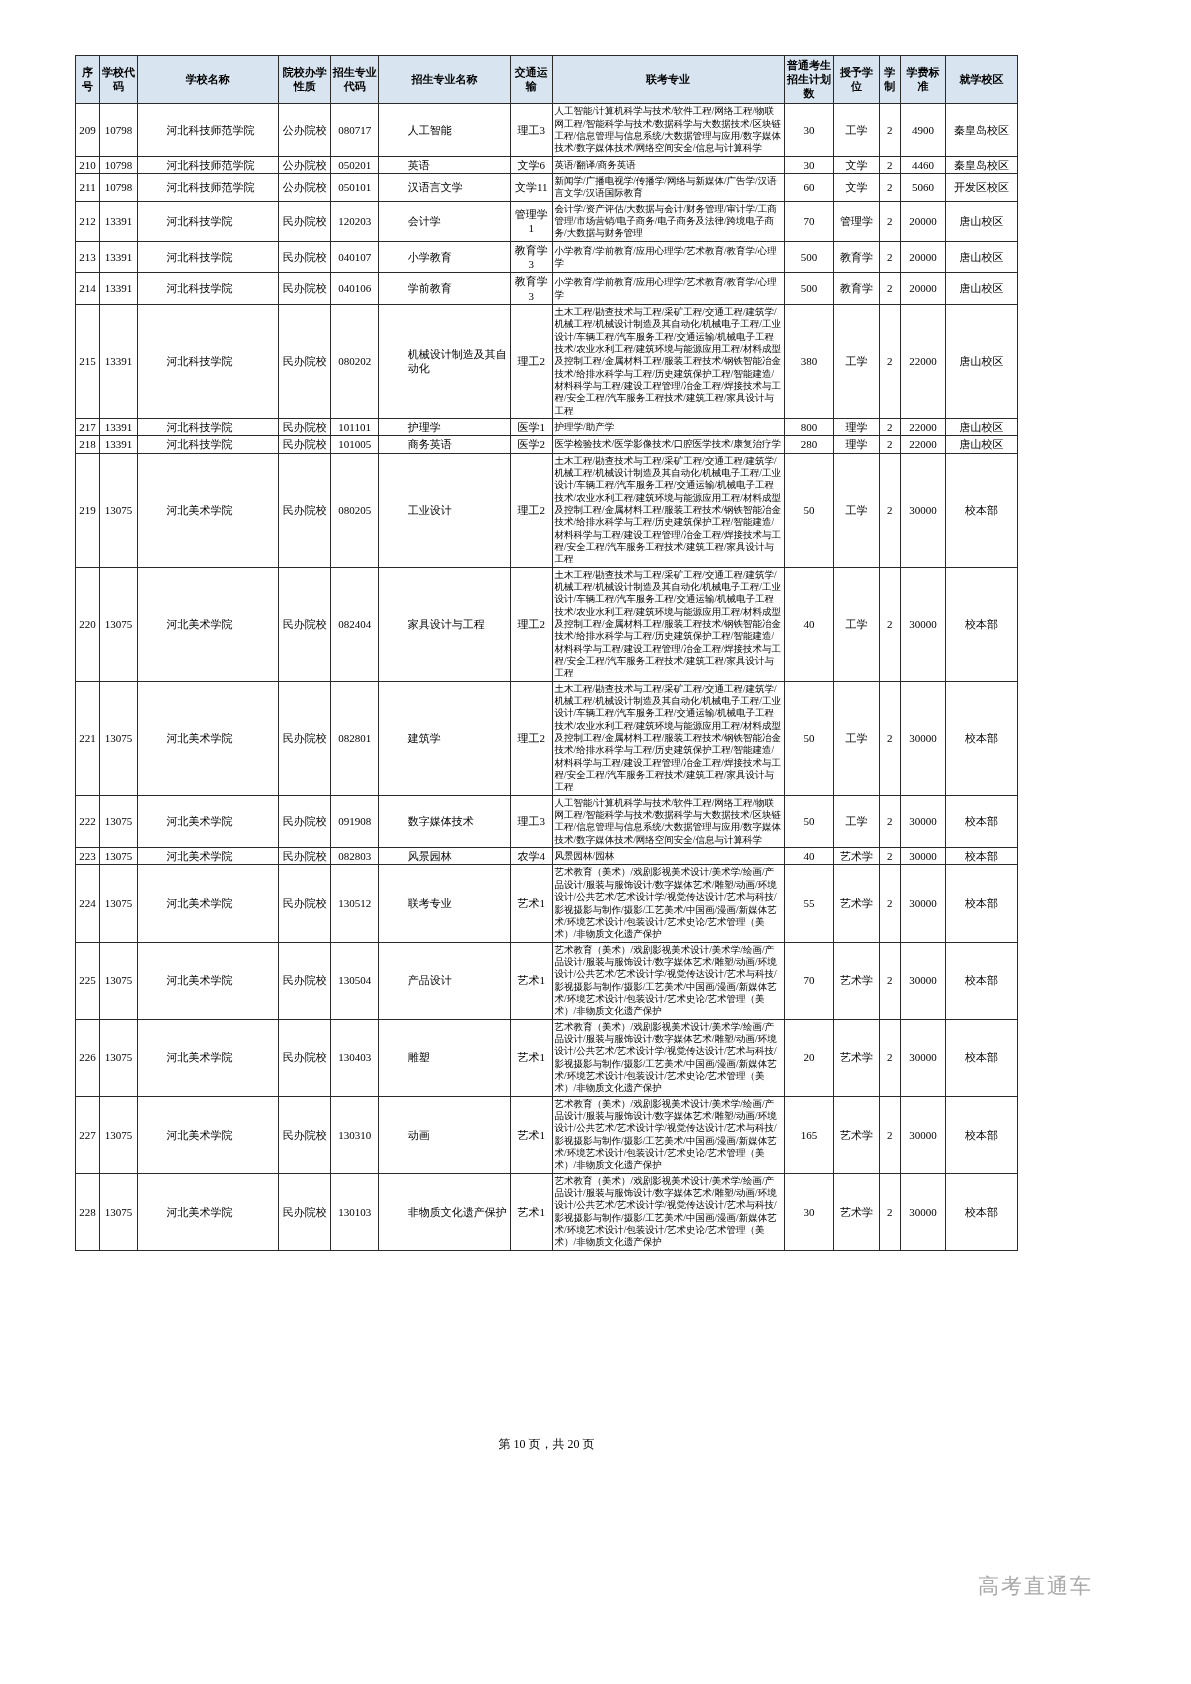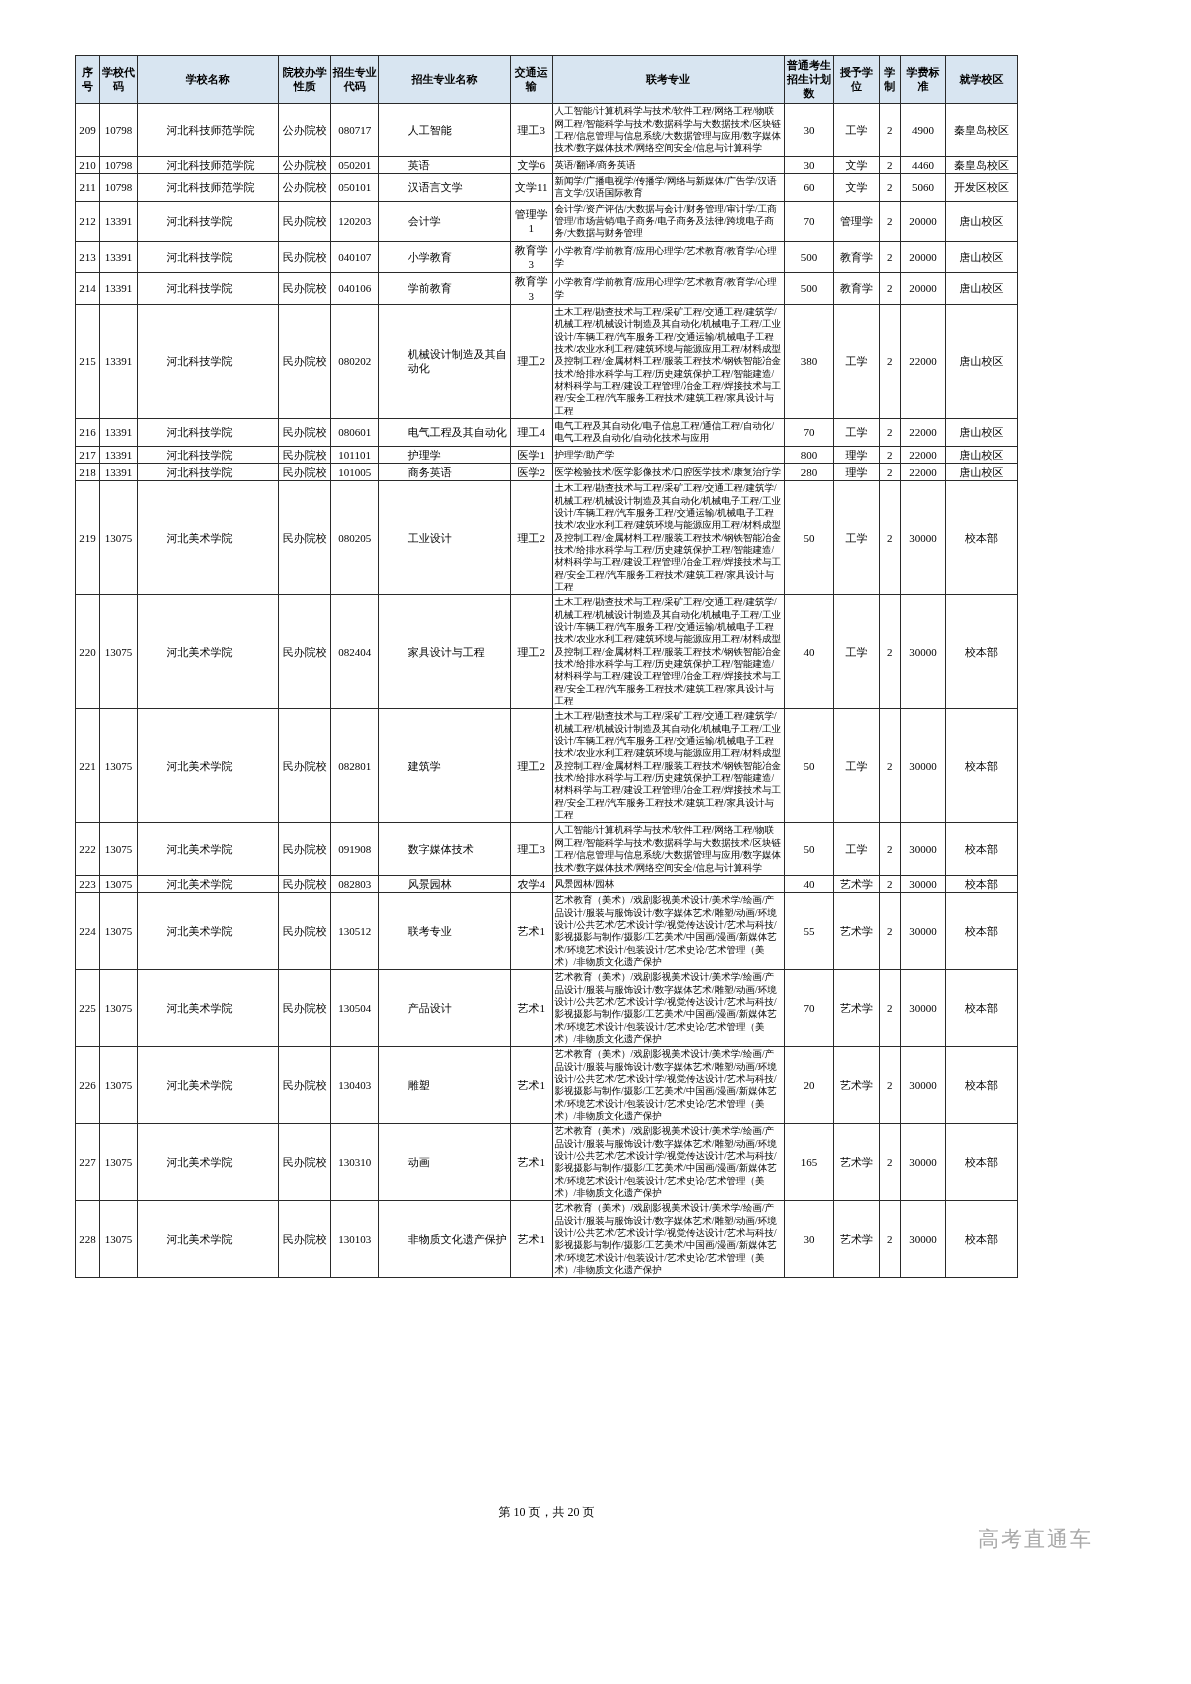--- a/index.html
+++ b/index.html
@@ -24,25 +24,25 @@
     background:#d8e5f1;
     font-weight:bold;
     padding:3px 1px;
     font-size:11px;line-height:1.25;
   }
   table.main td.ta-left{text-align:left;padding-left:29px;}
   table.main td.joint{
     font-size:9.5px;line-height:1.3;text-align:left;padding:1px 2px;
   }
   .footer{
-    position:absolute;top:1504px;left:75px;width:943px;
+    position:absolute;top:1436px;left:75px;width:943px;
     text-align:center;font-size:12px;color:#000;
   }
   .watermark{
-    position:absolute;top:1525px;right:98px;
+    position:absolute;top:1572px;right:98px;
     font-size:21px;color:#a9a9a9;letter-spacing:2px;
     font-family:"Liberation Sans","DejaVu Sans",sans-serif;
   }
 </style>
 </head>
 <body>
 
 <div class="page">
 
   <table class="main">
@@ -178,35 +178,20 @@
           <td class="ta-left">机械设计制造及其自动化</td>
           <td>理工2</td>
           <td class="joint">土木工程/勘查技术与工程/采矿工程/交通工程/建筑学/机械工程/机械设计制造及其自动化/机械电子工程/工业设计/车辆工程/汽车服务工程/交通运输/机械电子工程技术/农业水利工程/建筑环境与能源应用工程/材料成型及控制工程/金属材料工程/服装工程技术/钢铁智能冶金技术/给排水科学与工程/历史建筑保护工程/智能建造/材料科学与工程/建设工程管理/冶金工程/焊接技术与工程/安全工程/汽车服务工程技术/建筑工程/家具设计与工程</td>
           <td>380</td>
           <td>工学</td>
           <td>2</td>
           <td>22000</td>
           <td>唐山校区</td>
         </tr>
         <tr>
-          <td>216</td>
-          <td>13391</td>
-          <td class="ta-left">河北科技学院</td>
-          <td>民办院校</td>
-          <td>080601</td>
-          <td class="ta-left">电气工程及其自动化</td>
-          <td>理工4</td>
-          <td class="joint">电气工程及其自动化/电子信息工程/通信工程/自动化/电气工程及自动化/自动化技术与应用</td>
-          <td>70</td>
-          <td>工学</td>
-          <td>2</td>
-          <td>22000</td>
-          <td>唐山校区</td>
-        </tr>
-        <tr>
           <td>217</td>
           <td>13391</td>
           <td class="ta-left">河北科技学院</td>
           <td>民办院校</td>
           <td>101101</td>
           <td class="ta-left">护理学</td>
           <td>医学1</td>
           <td class="joint">护理学/助产学</td>
           <td>800</td>
           <td>理学</td>

